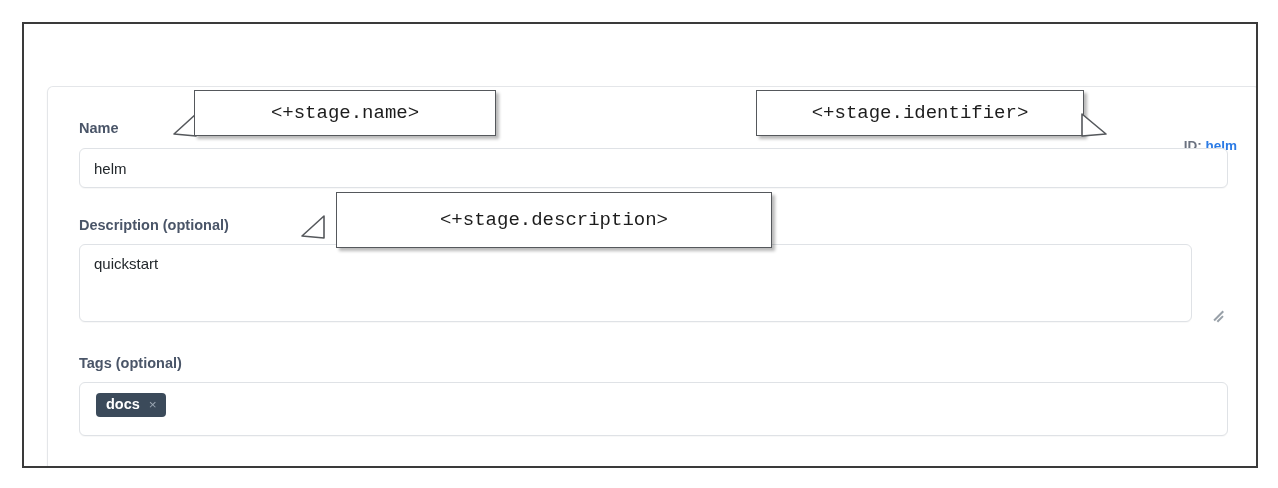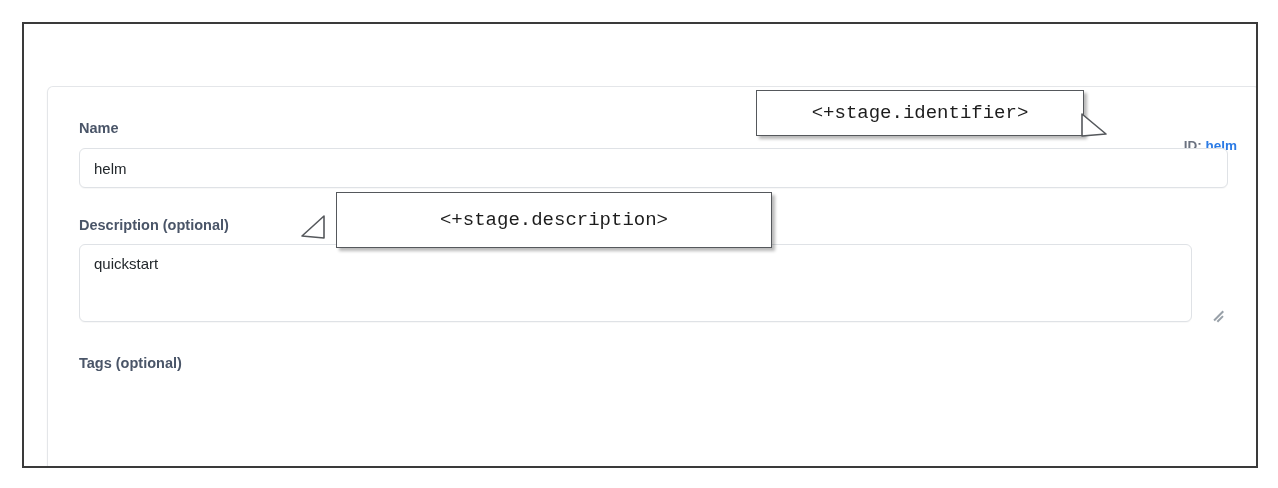--- a/index.html
+++ b/index.html
@@ -166,21 +166,35 @@
 
   <textarea class="text-input" id="description-textarea" style="left: 55px; top: 220px; width: 1113px; height: 78px;">quickstart</textarea>
 
   <div id="textarea-grip" style="left:1188px; top:283px;">
     <i class="g1"></i>
       <i class="g2"></i>
   </div>
 
   <div class="field-label" style="left:55px; top:331px;">Tags (optional)</div>
 
-
+  <div class="text-input" id="tags-box" style="left:55px; top:358px; width:1149px; height:54px; padding:0;">
+    <div id="tags-box-inner">
+      <span class="tag-chip">
+        <span>docs</span>
+        <span class="tag-x">×</span>
+      </span>
+    </div>
+  </div>
+
+  <div class="callout" id="callout-name" style="left:148px; top:66px; width:324px; height:46px;">
+    <svg width="330" height="52" viewBox="0 0 330 52">
+      <polygon points="24,46 2,44 24,24" fill="#ffffff" stroke="#55585c" stroke-width="1.6" stroke-linejoin="round"></polygon>
+    </svg>
+    <div class="bubble" style="left:22px; top:0px; width:302px; height:46px;">&lt;+stage.name&gt;</div>
+  </div>
 
   <div class="callout" id="callout-identifier" style="left:732px; top:66px; width:350px; height:46px;">
     <div class="bubble" style="left:0px; top:0px; width:328px; height:46px;">&lt;+stage.identifier&gt;</div>
     <svg width="360" height="52" viewBox="0 0 360 52">
       <polygon points="326,24 350,44 326,46" fill="#ffffff" stroke="#55585c" stroke-width="1.6" stroke-linejoin="round"></polygon>
     </svg>
   </div>
 
   <div class="callout" id="callout-description" style="left:276px; top:168px; width:458px; height:46px;">
     <svg width="470" height="52" viewBox="0 0 470 52">

